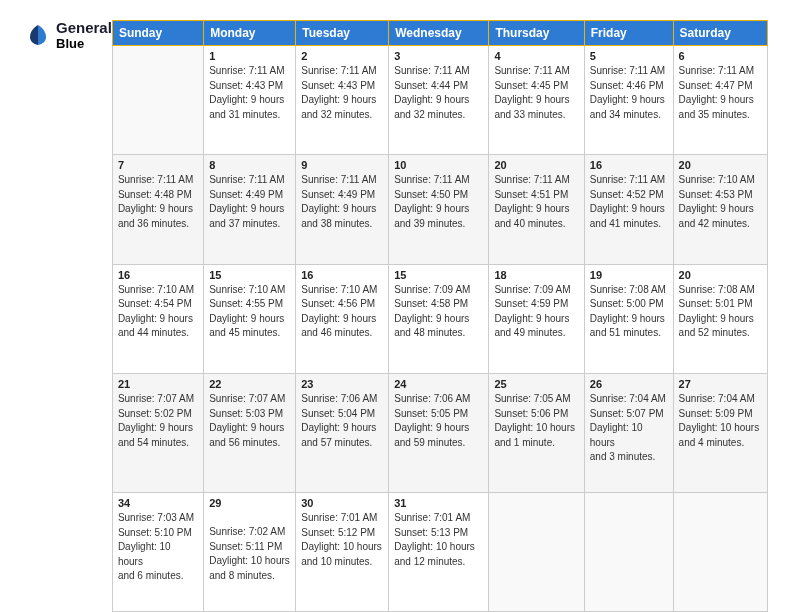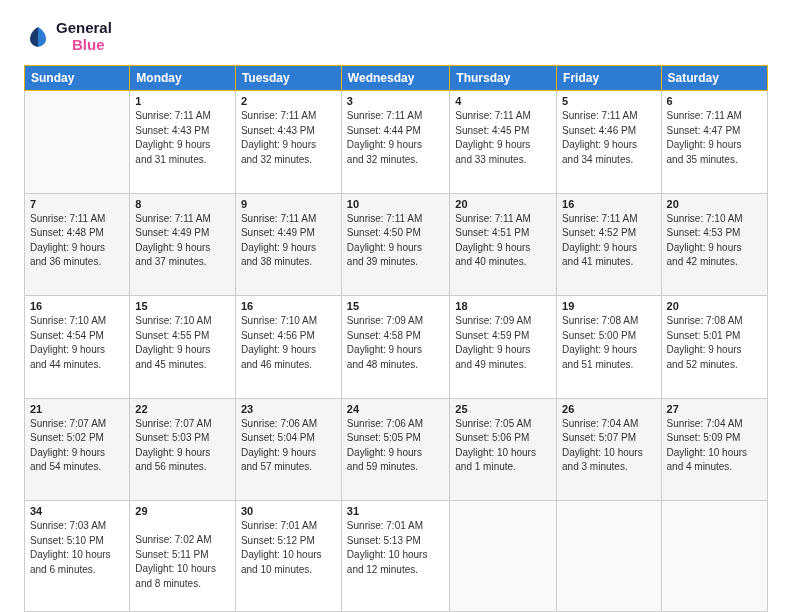--- a/index.html
+++ b/index.html
@@ -8,21 +8,20 @@
       background: #fff;
       width: 792px;
       height: 612px;
       overflow: hidden;
     }
     .page {
       width: 792px;
       height: 612px;
       padding: 20px 24px 0 24px;
       display: flex;
-      flex-direction: column;
     }
     .header {
       display: flex;
       justify-content: space-between;
       align-items: flex-start;
       margin-bottom: 12px;
     }
     .logo {
       display: flex;
       align-items: center;
@@ -97,21 +96,21 @@
 <div class="page">
   <div class="header">
     <div class="logo">
       <svg class="logo-icon" viewBox="0 0 28 28" xmlns="http://www.w3.org/2000/svg">
         <rect x="0" y="0" width="28" height="28" fill="white"></rect>
         <path d="M14 4 C14 4 22 8 22 16 C22 20 19 23 14 24 C14 24 14 4 14 4Z" fill="#2e7bd4"></path>
         <path d="M14 4 C14 4 6 8 6 16 C6 20 9 23 14 24 C14 24 14 4 14 4Z" fill="#1a3a6e"></path>
       </svg>
       <div>
         <div style="font-size:15px;font-weight:bold;color:#1a1a2e;line-height:1.1;">General</div>
-        <div style="font-size:15px;font-weight:bold;color:#ec4899;line-height:1.1;margin-left:16px;">Blue</div>
+        <div style="font-size:13px;font-weight:bold;color:#000000;line-height:1.1;">Blue</div>
       </div>
     </div>
     <div class="title-block">
       <div class="main-title"></div>
       <div class="subtitle"></div>
     </div>
   </div>
 
   <table class="calendar-table">
     <thead>

